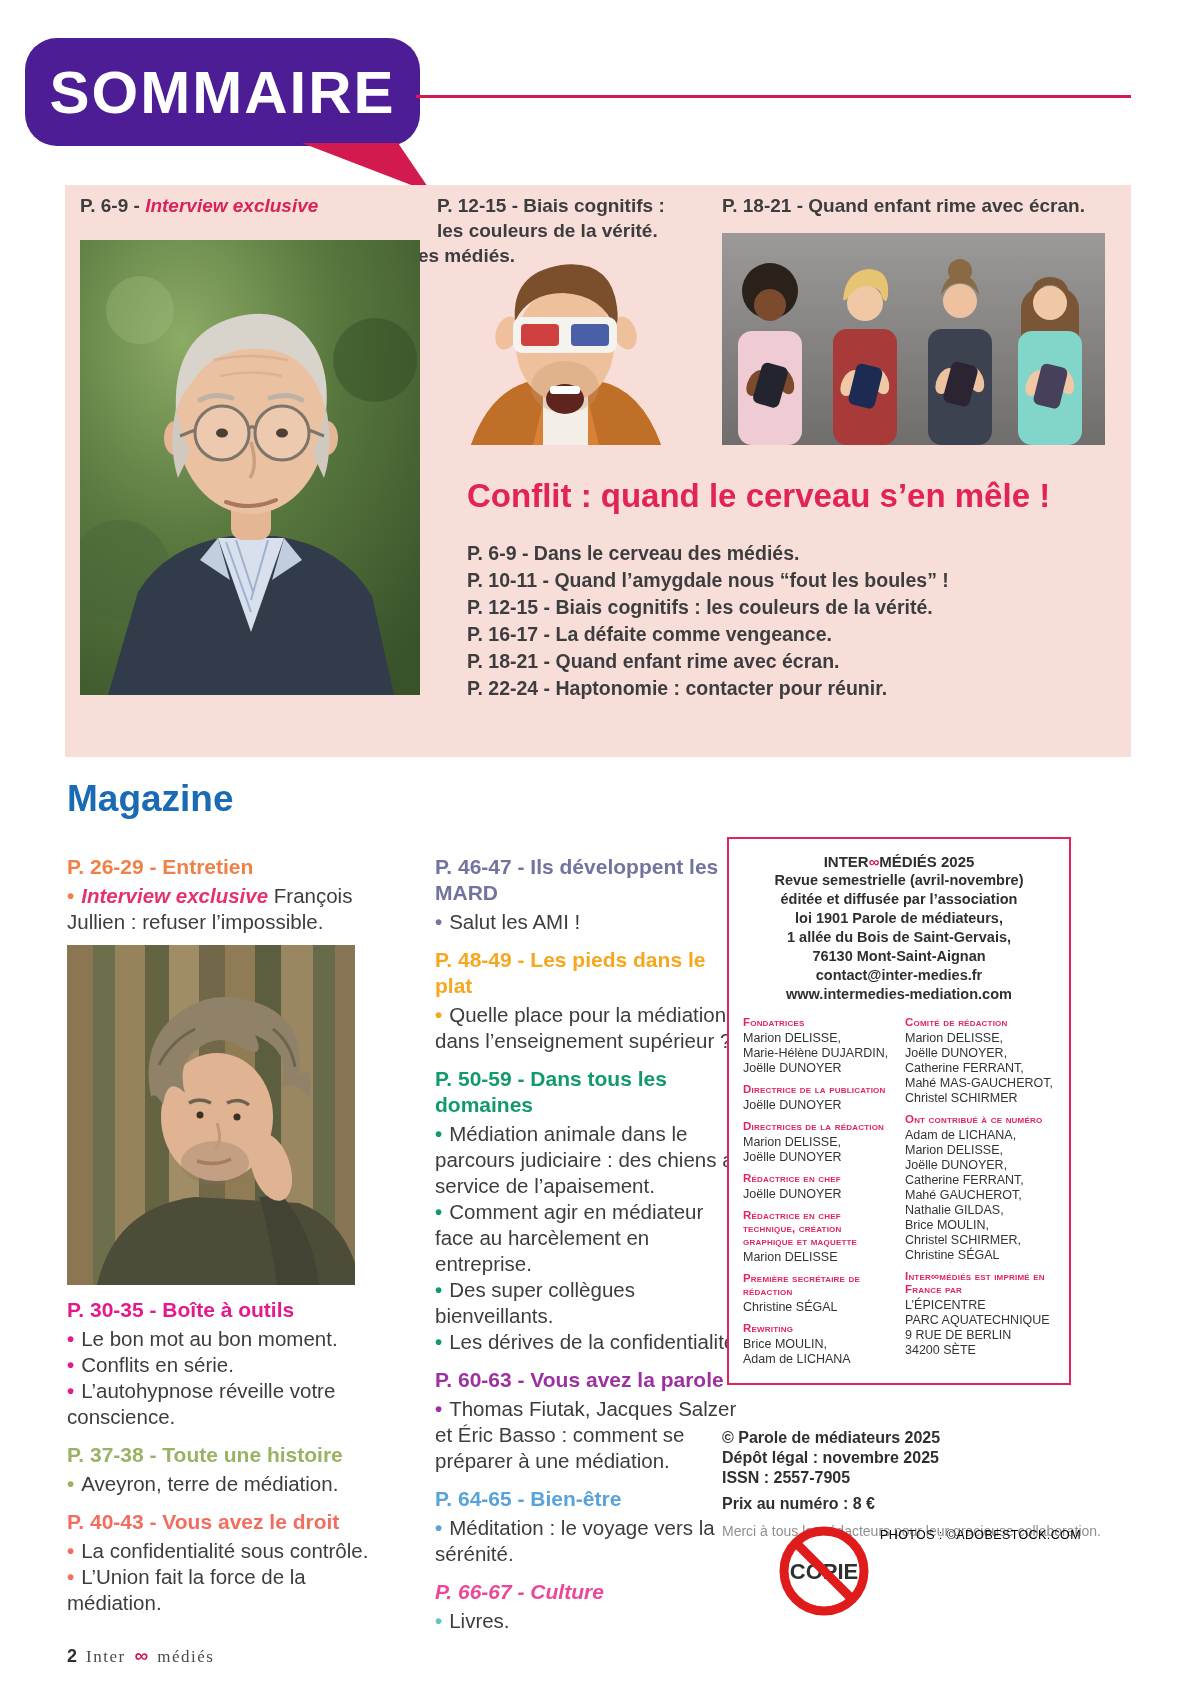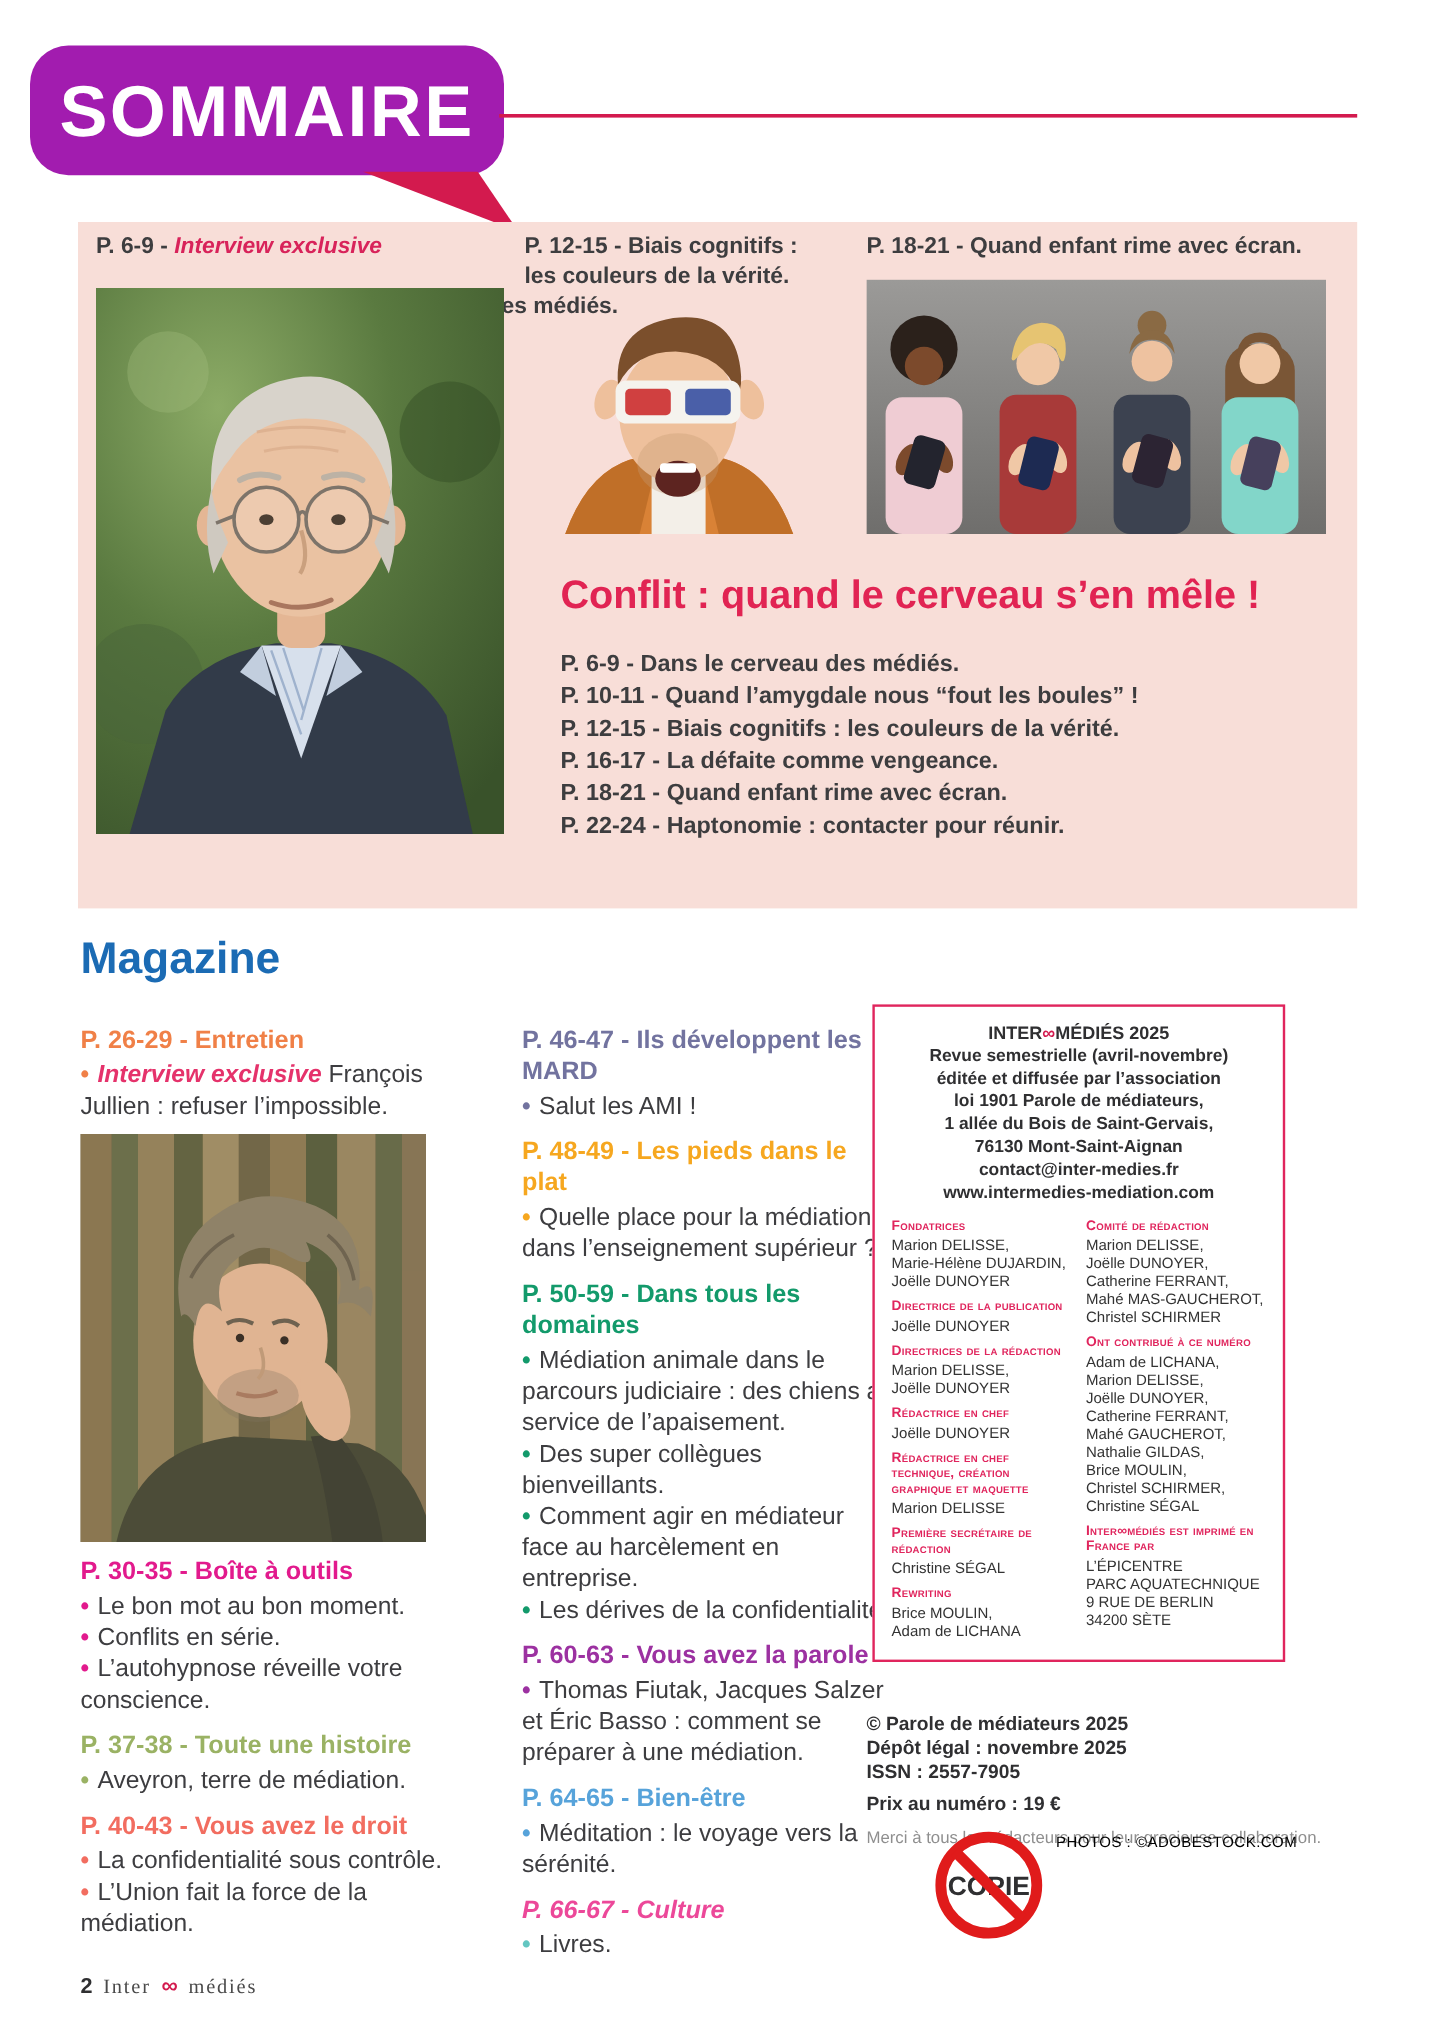--- a/index.html
+++ b/index.html
@@ -1,20 +1,20 @@
 <!DOCTYPE html>
 <html lang="fr"><head>
 <meta charset="utf-8">
 <style>
   html,body{margin:0;padding:0;background:#ffffff;}
   #page{position:relative;width:1197px;height:1698px;background:#ffffff;overflow:hidden;
         font-family:"Liberation Sans",sans-serif;color:#3d3d40;}
 
   
-  .bubble{position:absolute;left:25px;top:38px;width:395px;height:108px;background:#a21caf;
+  .bubble{position:absolute;left:25px;top:38px;width:395px;height:108px;background:#4c1d95;
           border-radius:32px;display:flex;align-items:center;justify-content:center;}
   .bubble-title{color:#fff;font-size:60px;font-weight:700;letter-spacing:2px;}
   .bubble-tail{position:absolute;left:300px;top:143px;width:140px;height:52px;}
   .header-rule{position:absolute;left:416px;top:95px;width:715px;height:3px;background:#d31a4e;}
 
   
   .panel{position:absolute;left:65px;top:185px;width:1066px;height:572px;background:#f8ded8;}
   .feat-label{position:absolute;font-size:19px;font-weight:700;line-height:25px;color:#3d3d3f;white-space:pre;}
   .feat-tag{color:#d8235a;font-style:italic;}
   .photo{position:absolute;display:block;}
@@ -244,22 +244,22 @@
     <div class="sec-h" style="color: rgb(114, 115, 159);">P. 46-47 - Ils développent les
 MARD</div>
     <div class="bullet"><span class="dot" style="color: rgb(114, 115, 159);">•</span><span>Salut les AMI !</span></div>
 
     <div class="sec-h" style="color: rgb(246, 167, 31);">P. 48-49 - Les pieds dans le plat</div>
     <div class="bullet"><span class="dot" style="color: rgb(246, 167, 31);">•</span><span>Quelle place pour la médiation dans l’enseignement supérieur ?</span></div>
 
     <div class="sec-h" style="color: rgb(19, 154, 107);">P. 50-59 - Dans tous les
 domaines</div>
     <div class="bullet"><span class="dot" style="color: rgb(19, 154, 107);">•</span><span>Médiation animale dans le parcours judiciaire : des chiens au service de l’apaisement.</span></div>
+    <div class="bullet"><span class="dot" style="color: rgb(19, 154, 107);">•</span><span>Comment agir en médiateur face au harcèlement en entreprise.</span></div>
     <div class="bullet"><span class="dot" style="color: rgb(19, 154, 107);">•</span><span>Des super collègues bienveillants.</span></div>
-    <div class="bullet"><span class="dot" style="color: rgb(19, 154, 107);">•</span><span>Comment agir en médiateur face au harcèlement en entreprise.</span></div>
     <div class="bullet"><span class="dot" style="color: rgb(19, 154, 107);">•</span><span>Les dérives de la confidentialité.</span></div>
 
     <div class="sec-h" style="color: rgb(156, 49, 161);">P. 60-63 - Vous avez la parole</div>
     <div class="bullet"><span class="dot" style="color: rgb(156, 49, 161);">•</span><span>Thomas Fiutak, Jacques Salzer et Éric Basso : comment se préparer à une médiation.</span></div>
 
     <div class="sec-h" style="color: rgb(87, 163, 218);">P. 64-65 - Bien-être</div>
     <div class="bullet"><span class="dot" style="color: rgb(87, 163, 218);">•</span><span>Méditation : le voyage vers la sérénité.</span></div>
 
     <div class="sec-h" style="color: #ec4899; font-style: italic;">P. 66-67 - Culture</div>
     <div class="bullet"><span class="dot" style="color: rgb(99, 198, 193);">•</span><span>Livres.</span></div>
@@ -338,21 +338,21 @@
 34200 SÈTE</div>
           </div>
       </div>
     </div>
   </div>
 
   <div class="legal">
     <div class="legal-b">© Parole de médiateurs 2025</div>
     <div class="legal-b">Dépôt légal : novembre 2025</div>
     <div class="legal-b">ISSN : 2557-7905</div>
-    <div class="legal-b legal-price">Prix au numéro : 19 €</div>
+    <div class="legal-b legal-price">Prix au numéro : 8 €</div>
     <div class="legal-thanks">Merci à tous les rédacteurs pour leur gracieuse collaboration.</div>
   </div>
 
   <div class="photos-credit">PHOTOS : ©ADOBESTOCK.COM</div>
 
   <svg class="no-copy" viewBox="0 0 92 92">
     <circle cx="46" cy="46" r="40" fill="none" stroke="#e01b1b" stroke-width="9"></circle>
     <text x="46" y="54" text-anchor="middle" font-family="Liberation Sans, sans-serif" font-size="22" font-weight="bold" fill="#2f2f31">COPIE</text>
     <line x1="18" y1="18" x2="74" y2="74" stroke="#e01b1b" stroke-width="9"></line>
   </svg>

